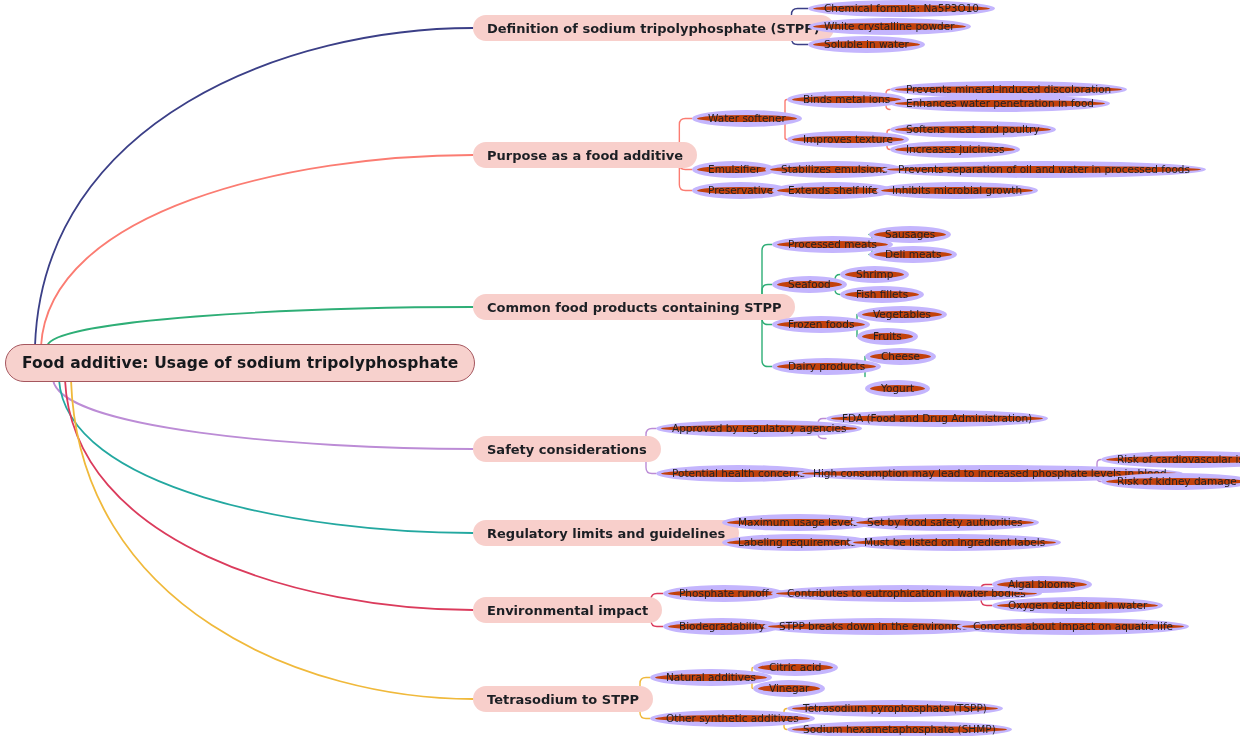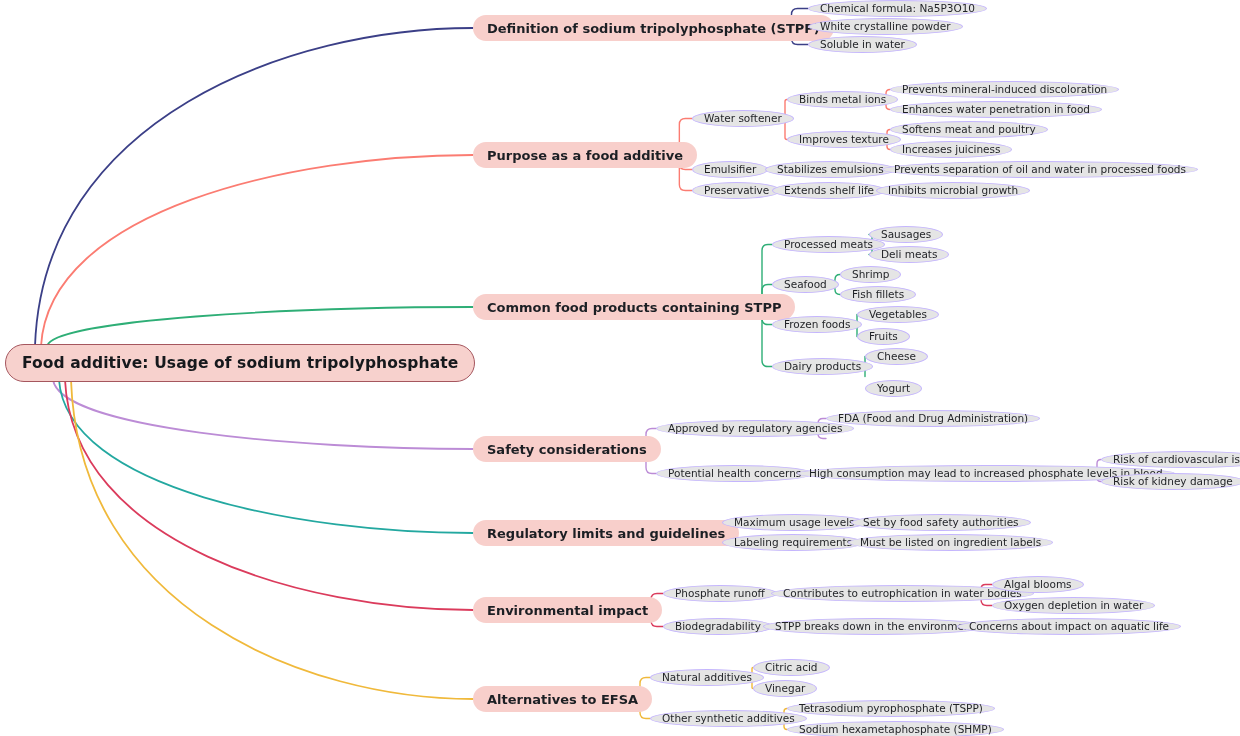--- a/index.html
+++ b/index.html
@@ -52,22 +52,22 @@
     background: #F8CFCB;
     border: none;
     border-radius: 15px;
     font-weight: bold;
     font-size: 13px;
     color: #1c1f24;
     padding: 0 14px;
     height: 26px;
   }
   .node.leaf {
-    background: #e5e5e5;
-    border: 1px solid #c4b5fd;
+    background: #c2410c;
+    border: 5px solid #c4b5fd;
     border-radius: 50% / 50%;
     font-weight: normal;
     font-size: 10.5px;
     color: #1f2125;
     padding: 0 11px;
     height: 17px;
   }
   .node.leaf span { position: relative; top: -0.5px; }
 </style>
 </head>
@@ -155,21 +155,21 @@
     </div>
     <div class="node leaf" style="left: 692px; top: 110px; height: 17px; min-width: 83px;">
       <span>Water softener</span>
     </div>
     <div class="node leaf" style="left: 787px; top: 91px; height: 17px; min-width: 89px;">
       <span>Binds metal ions</span>
     </div>
     <div class="node leaf" style="left: 890px; top: 81px; height: 17px; min-width: 180px;">
       <span>Prevents mineral-induced discoloration</span>
     </div>
-    <div class="node leaf" style="left: 890px; top: 101px; height: 17px; min-width: 172px;">
+    <div class="node leaf" style="left: 890px; top: 95px; height: 17px; min-width: 172px;">
       <span>Enhances water penetration in food</span>
     </div>
     <div class="node leaf" style="left: 787px; top: 131px; height: 17px; min-width: 90px;">
       <span>Improves texture</span>
     </div>
     <div class="node leaf" style="left: 890px; top: 121px; height: 17px; min-width: 127px;">
       <span>Softens meat and poultry</span>
     </div>
     <div class="node leaf" style="left: 890px; top: 141px; height: 17px; min-width: 107px;">
       <span>Increases juiciness</span>
@@ -285,21 +285,21 @@
     <div class="node leaf" style="left: 663px; top: 618px; height: 17px; min-width: 85px;">
       <span>Biodegradability</span>
     </div>
     <div class="node leaf" style="left: 763px; top: 618px; height: 17px; min-width: 178px;">
       <span>STPP breaks down in the environment</span>
     </div>
     <div class="node leaf" style="left: 957px; top: 618px; height: 17px; min-width: 173px;">
       <span>Concerns about impact on aquatic life</span>
     </div>
     <div class="node lvl1" style="left: 473px; top: 686px; height: 26px; min-width: 157px;">
-      <span>Alternatives to EFSA</span>
+      <span>Tetrasodium to STPP</span>
     </div>
     <div class="node leaf" style="left: 650px; top: 669px; height: 17px; min-width: 92px;">
       <span>Natural additives</span>
     </div>
     <div class="node leaf" style="left: 753px; top: 659px; height: 17px; min-width: 67px;">
       <span>Citric acid</span>
     </div>
     <div class="node leaf" style="left: 753px; top: 680px; height: 17px; min-width: 57px;">
       <span>Vinegar</span>
     </div>

